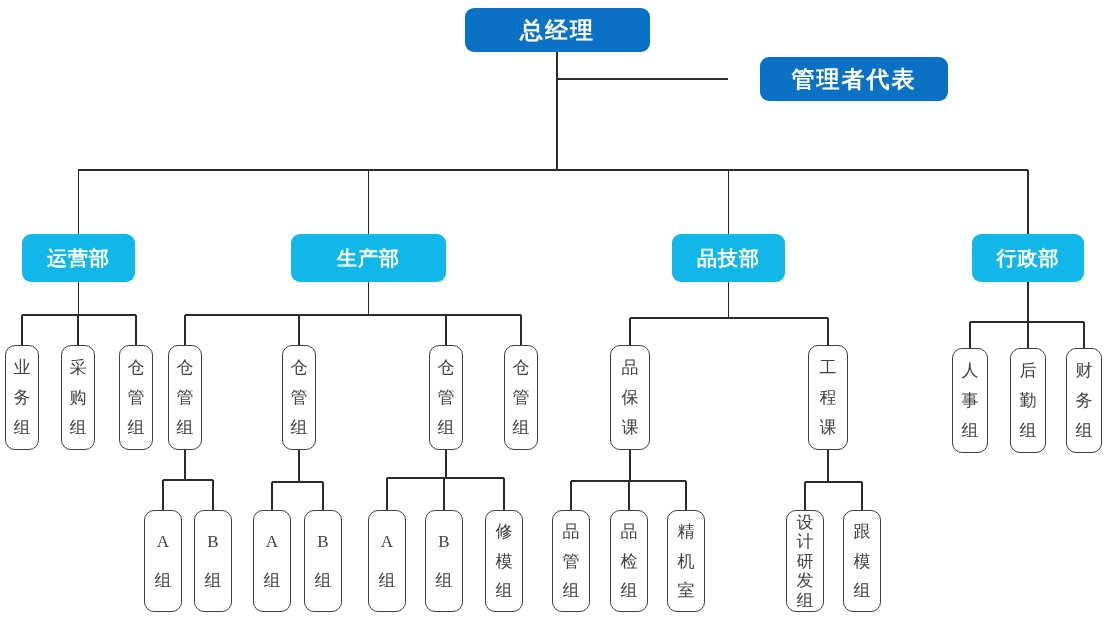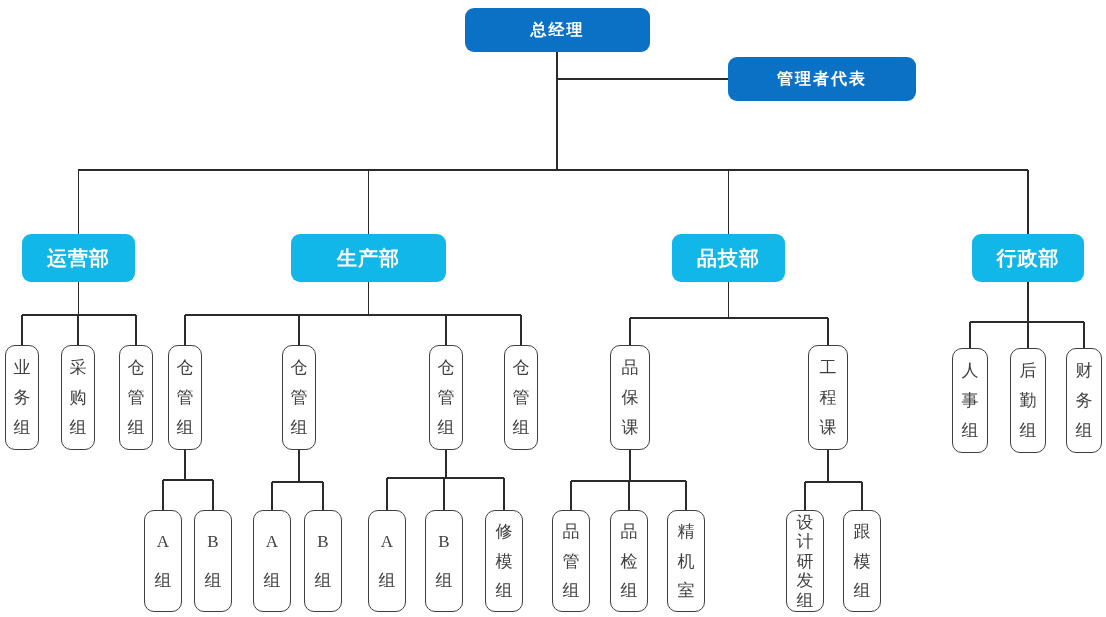--- a/index.html
+++ b/index.html
@@ -4,21 +4,21 @@
 <style>
   html,body { margin:0; padding:0; background:#fff; }
   .canvas {
     position:relative; width:1106px; height:617px; background:#fff;
     font-family:"Liberation Sans","DejaVu Sans",sans-serif; overflow:hidden;
   }
   .ln { position:absolute; background:var(--connector,#2b2b2b); }
   .box { position:absolute; box-sizing:border-box; display:flex; align-items:center; justify-content:center; }
   .lv1 {
     background:var(--level1-fill,#0a71c4); color:var(--node-text,#fff);
-    border-radius:9px; font-weight:bold; font-size:16px; letter-spacing:2px;
+    border-radius:9px; font-weight:bold; font-size:23px; letter-spacing:2px;
   }
   .lv2 {
     background:var(--level2-fill,#12b7ea); color:var(--node-text,#fff);
     border-radius:9px; font-weight:bold; font-size:20px; letter-spacing:1px;
   }
   .leaf {
     background:#fff; border:1.5px solid var(--leaf-border,#3f3f3f);
     border-radius:10px; color:var(--leaf-text,#404040); font-size:17px;
     font-family:"Liberation Serif","DejaVu Serif",serif;
   }
@@ -87,21 +87,21 @@
   <div class="ln" style="left:685.25px;top:481px;width:1.5px;height:29px"></div>
 
   <div class="ln" style="left:827.25px;top:450px;width:1.5px;height:32px"></div>
   <div class="ln" style="left:805px;top:481.25px;width:57px;height:1.5px"></div>
   <div class="ln" style="left:804.25px;top:482px;width:1.5px;height:28px"></div>
   <div class="ln" style="left:861.25px;top:482px;width:1.5px;height:28px"></div>
 
   <div class="box lv1" style="left:465px;top:8px;width:185px;height:44px">
     <span>总经理</span>
   </div>
-  <div class="box lv1" style="left:728px;top:57px;width:188px;height:44px">
+  <div class="box lv1" style="left:760px;top:57px;width:188px;height:44px">
     <span>管理者代表</span>
   </div>
 
   <div class="box lv2" style="left:291px;top:234px;width:155px;height:48px">
     <span>生产部</span>
   </div>
   <div class="box lv2" style="left:22px;top:234px;width:113px;height:48px">
     <span>运营部</span>
   </div>
   <div class="box lv2" style="left:972px;top:234px;width:112px;height:48px">

